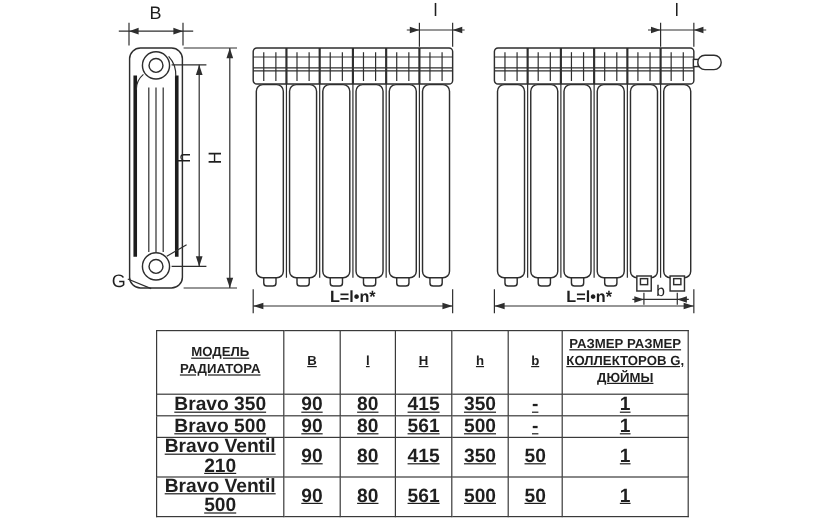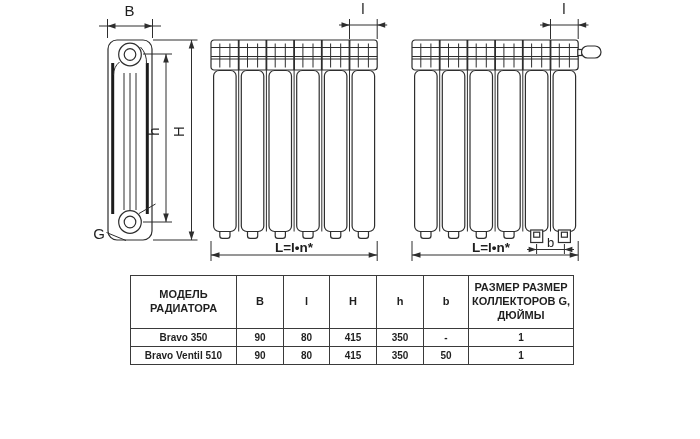--- a/index.html
+++ b/index.html
@@ -11,25 +11,25 @@
   .ln  {fill:none;stroke:#2e2e2e;stroke-width:1.2;}
   .t1  {fill:none;stroke:#2e2e2e;stroke-width:1;}
   .bd  {fill:none;stroke:#2e2e2e;stroke-width:1.8;}
   .thk {fill:none;stroke:#1c1c1c;stroke-width:3;}
   .dim {fill:none;stroke:#2e2e2e;stroke-width:1;}
   .arr {fill:#2e2e2e;stroke:none;}
   .dimtxt{font-size:15px;}
   .formtxt{font-size:13.5px;font-weight:700;}
   
   #specwrap{position:absolute;left:130px;top:275px;}
-  table.spec{border-collapse:collapse;table-layout:fixed;width:443px;}
+  table.spec{border-collapse:collapse;table-layout:fixed;width:443px;text-decoration:underline;}
   table.spec th,table.spec td{border:1.5px solid #3a3a3a;text-align:center;vertical-align:middle;
       padding:0 2px;overflow:hidden;}
   table.spec th{height:52px;font-size:11px;font-weight:700;line-height:1.25;}
-  table.spec td{height:17px;font-size:10px;font-weight:700;line-height:1;}
+  table.spec td{height:17px;font-size:16px;font-weight:700;line-height:1;}
   #footnote{position:absolute;left:127px;top:406px;font-size:14px;font-weight:600;
       letter-spacing:.2px;}
 </style>
 </head>
 <body>
 
 <div id="stage">
 
   <svg width="700" height="268" viewBox="0 0 700 268">
     <defs>
@@ -218,25 +218,43 @@
         <tr>
           <td>Bravo 350</td>
           <td>90</td>
           <td>80</td>
           <td>415</td>
           <td>350</td>
           <td>-</td>
           <td>1</td>
         </tr>
         <tr>
-          <td>Bravo Ventil 510</td>
+          <td>Bravo 500</td>
+          <td>90</td>
+          <td>80</td>
+          <td>561</td>
+          <td>500</td>
+          <td>-</td>
+          <td>1</td>
+        </tr>
+        <tr>
+          <td>Bravo Ventil 210</td>
           <td>90</td>
           <td>80</td>
           <td>415</td>
           <td>350</td>
           <td>50</td>
           <td>1</td>
         </tr>
+        <tr>
+          <td>Bravo Ventil 500</td>
+          <td>90</td>
+          <td>80</td>
+          <td>561</td>
+          <td>500</td>
+          <td>50</td>
+          <td>1</td>
+        </tr>
       </tbody>
     </table>
   </div>
 
 </div>
 
 </body></html>

